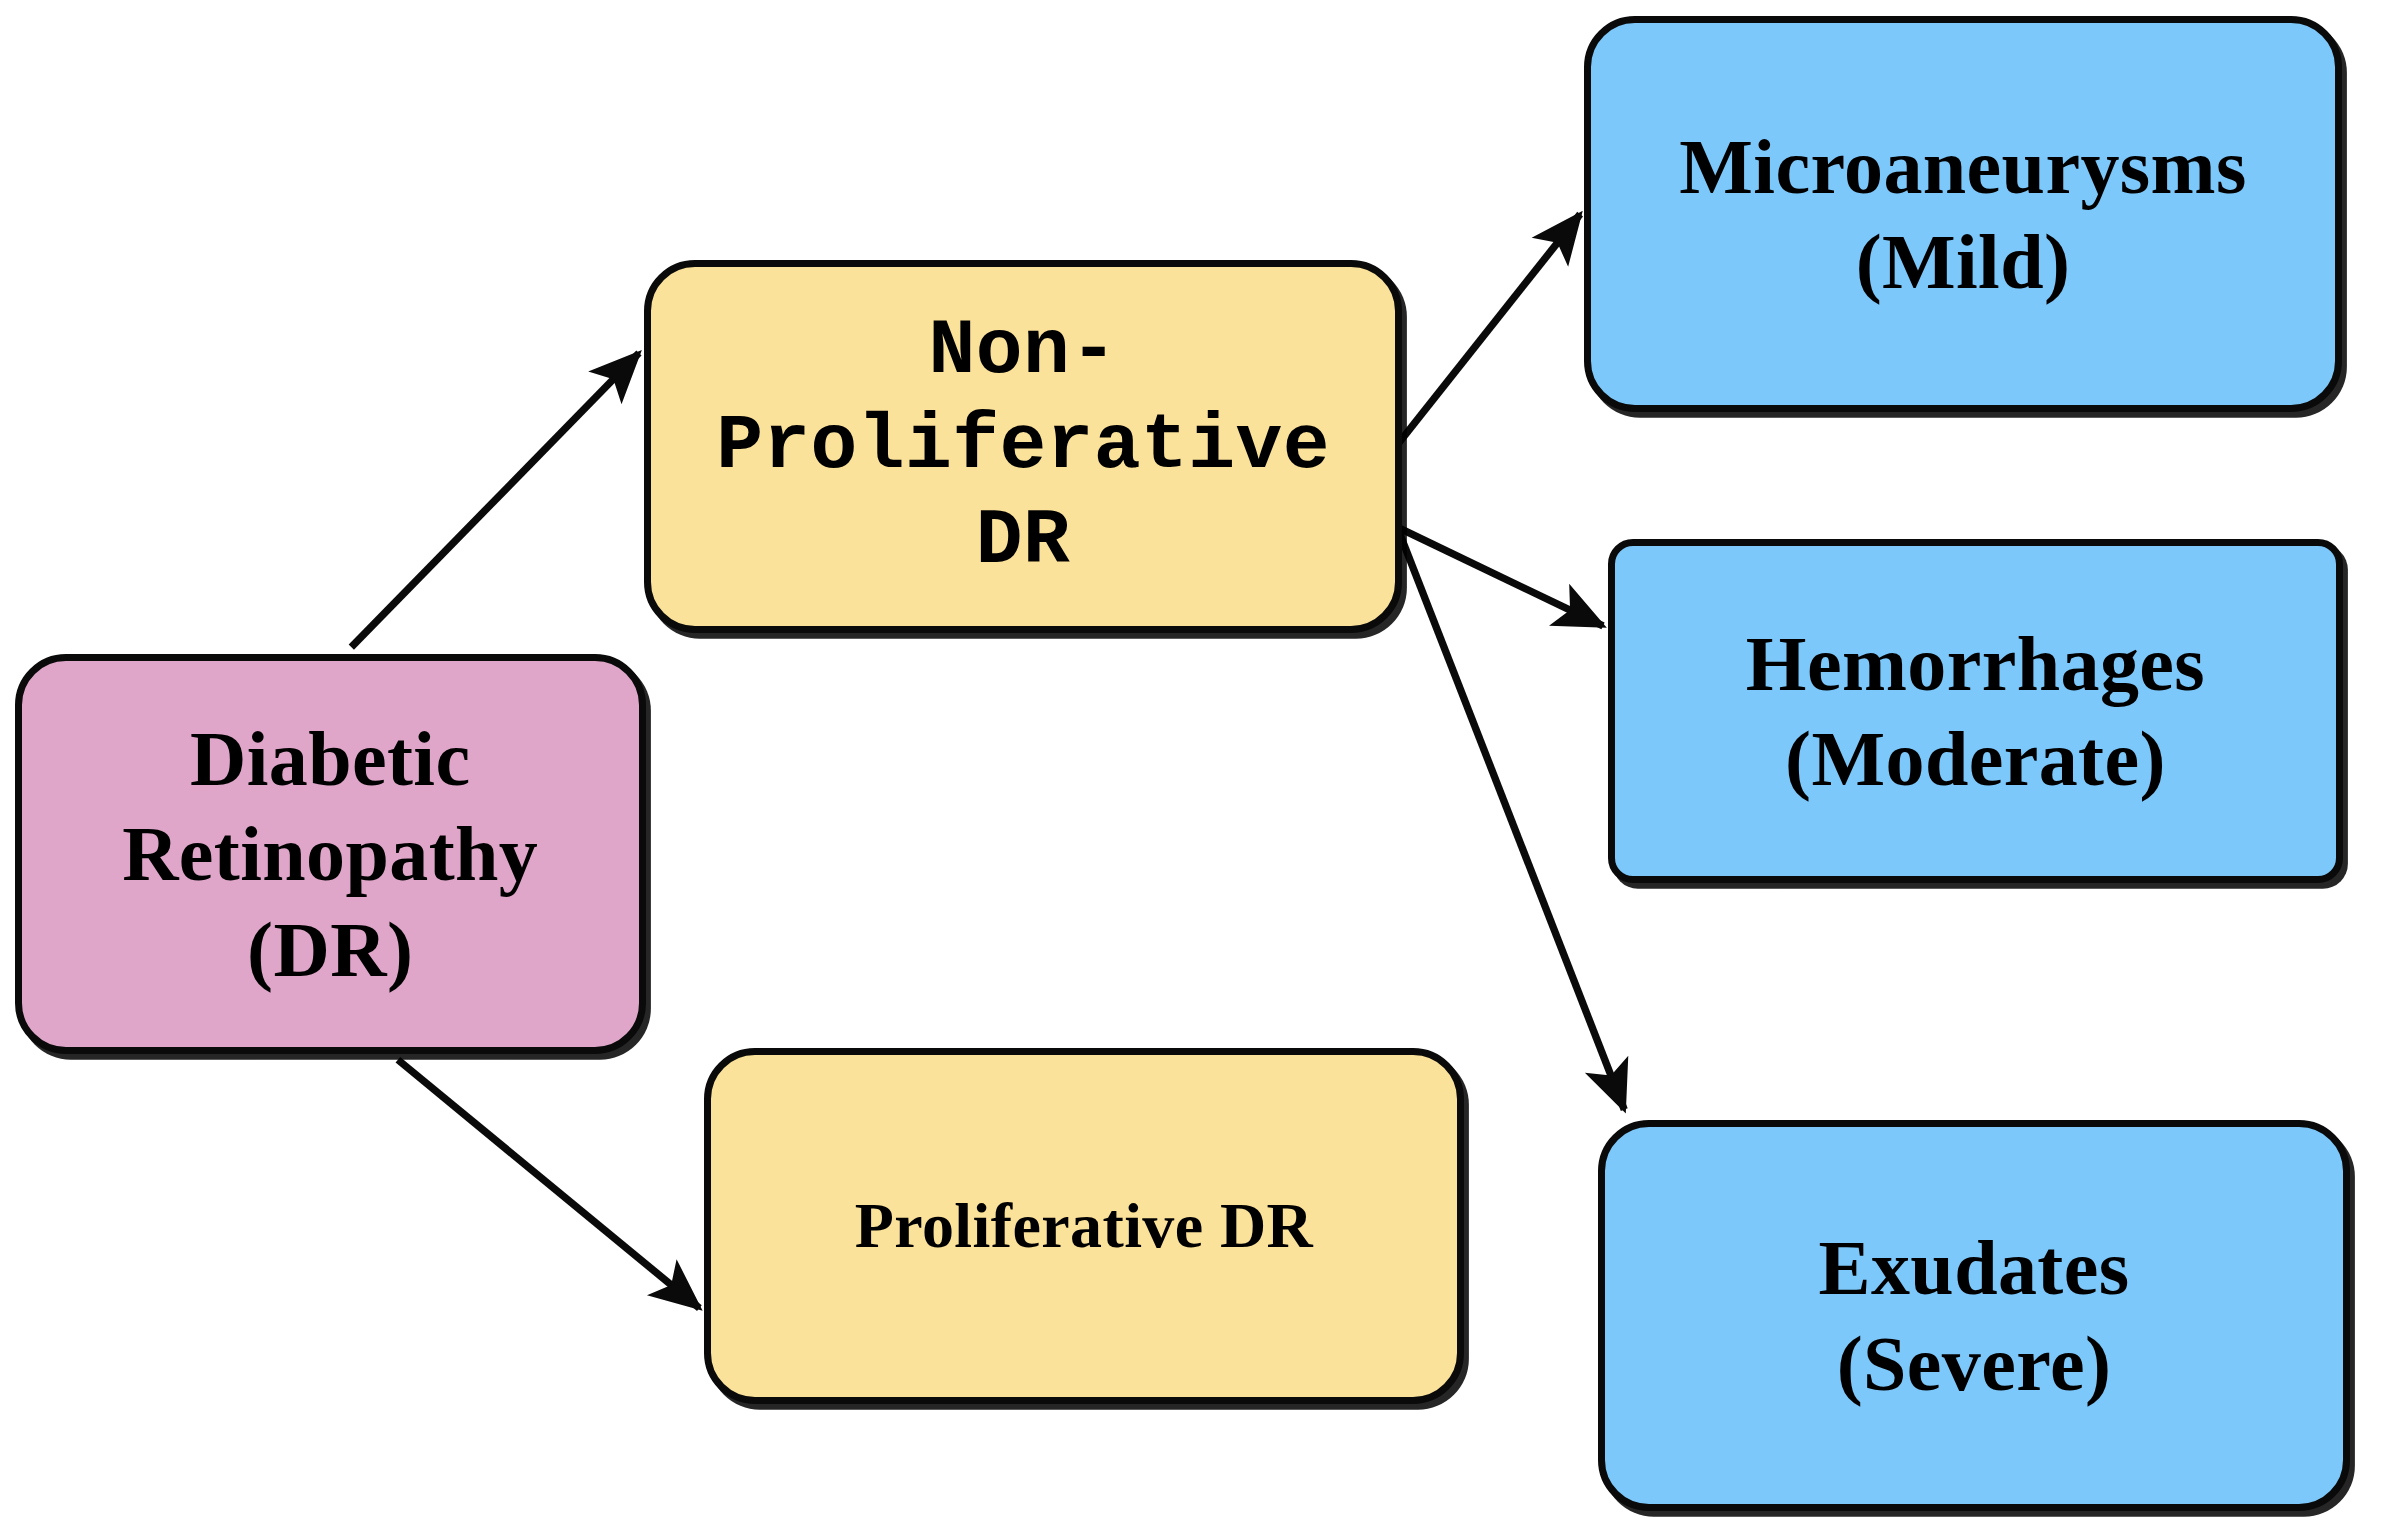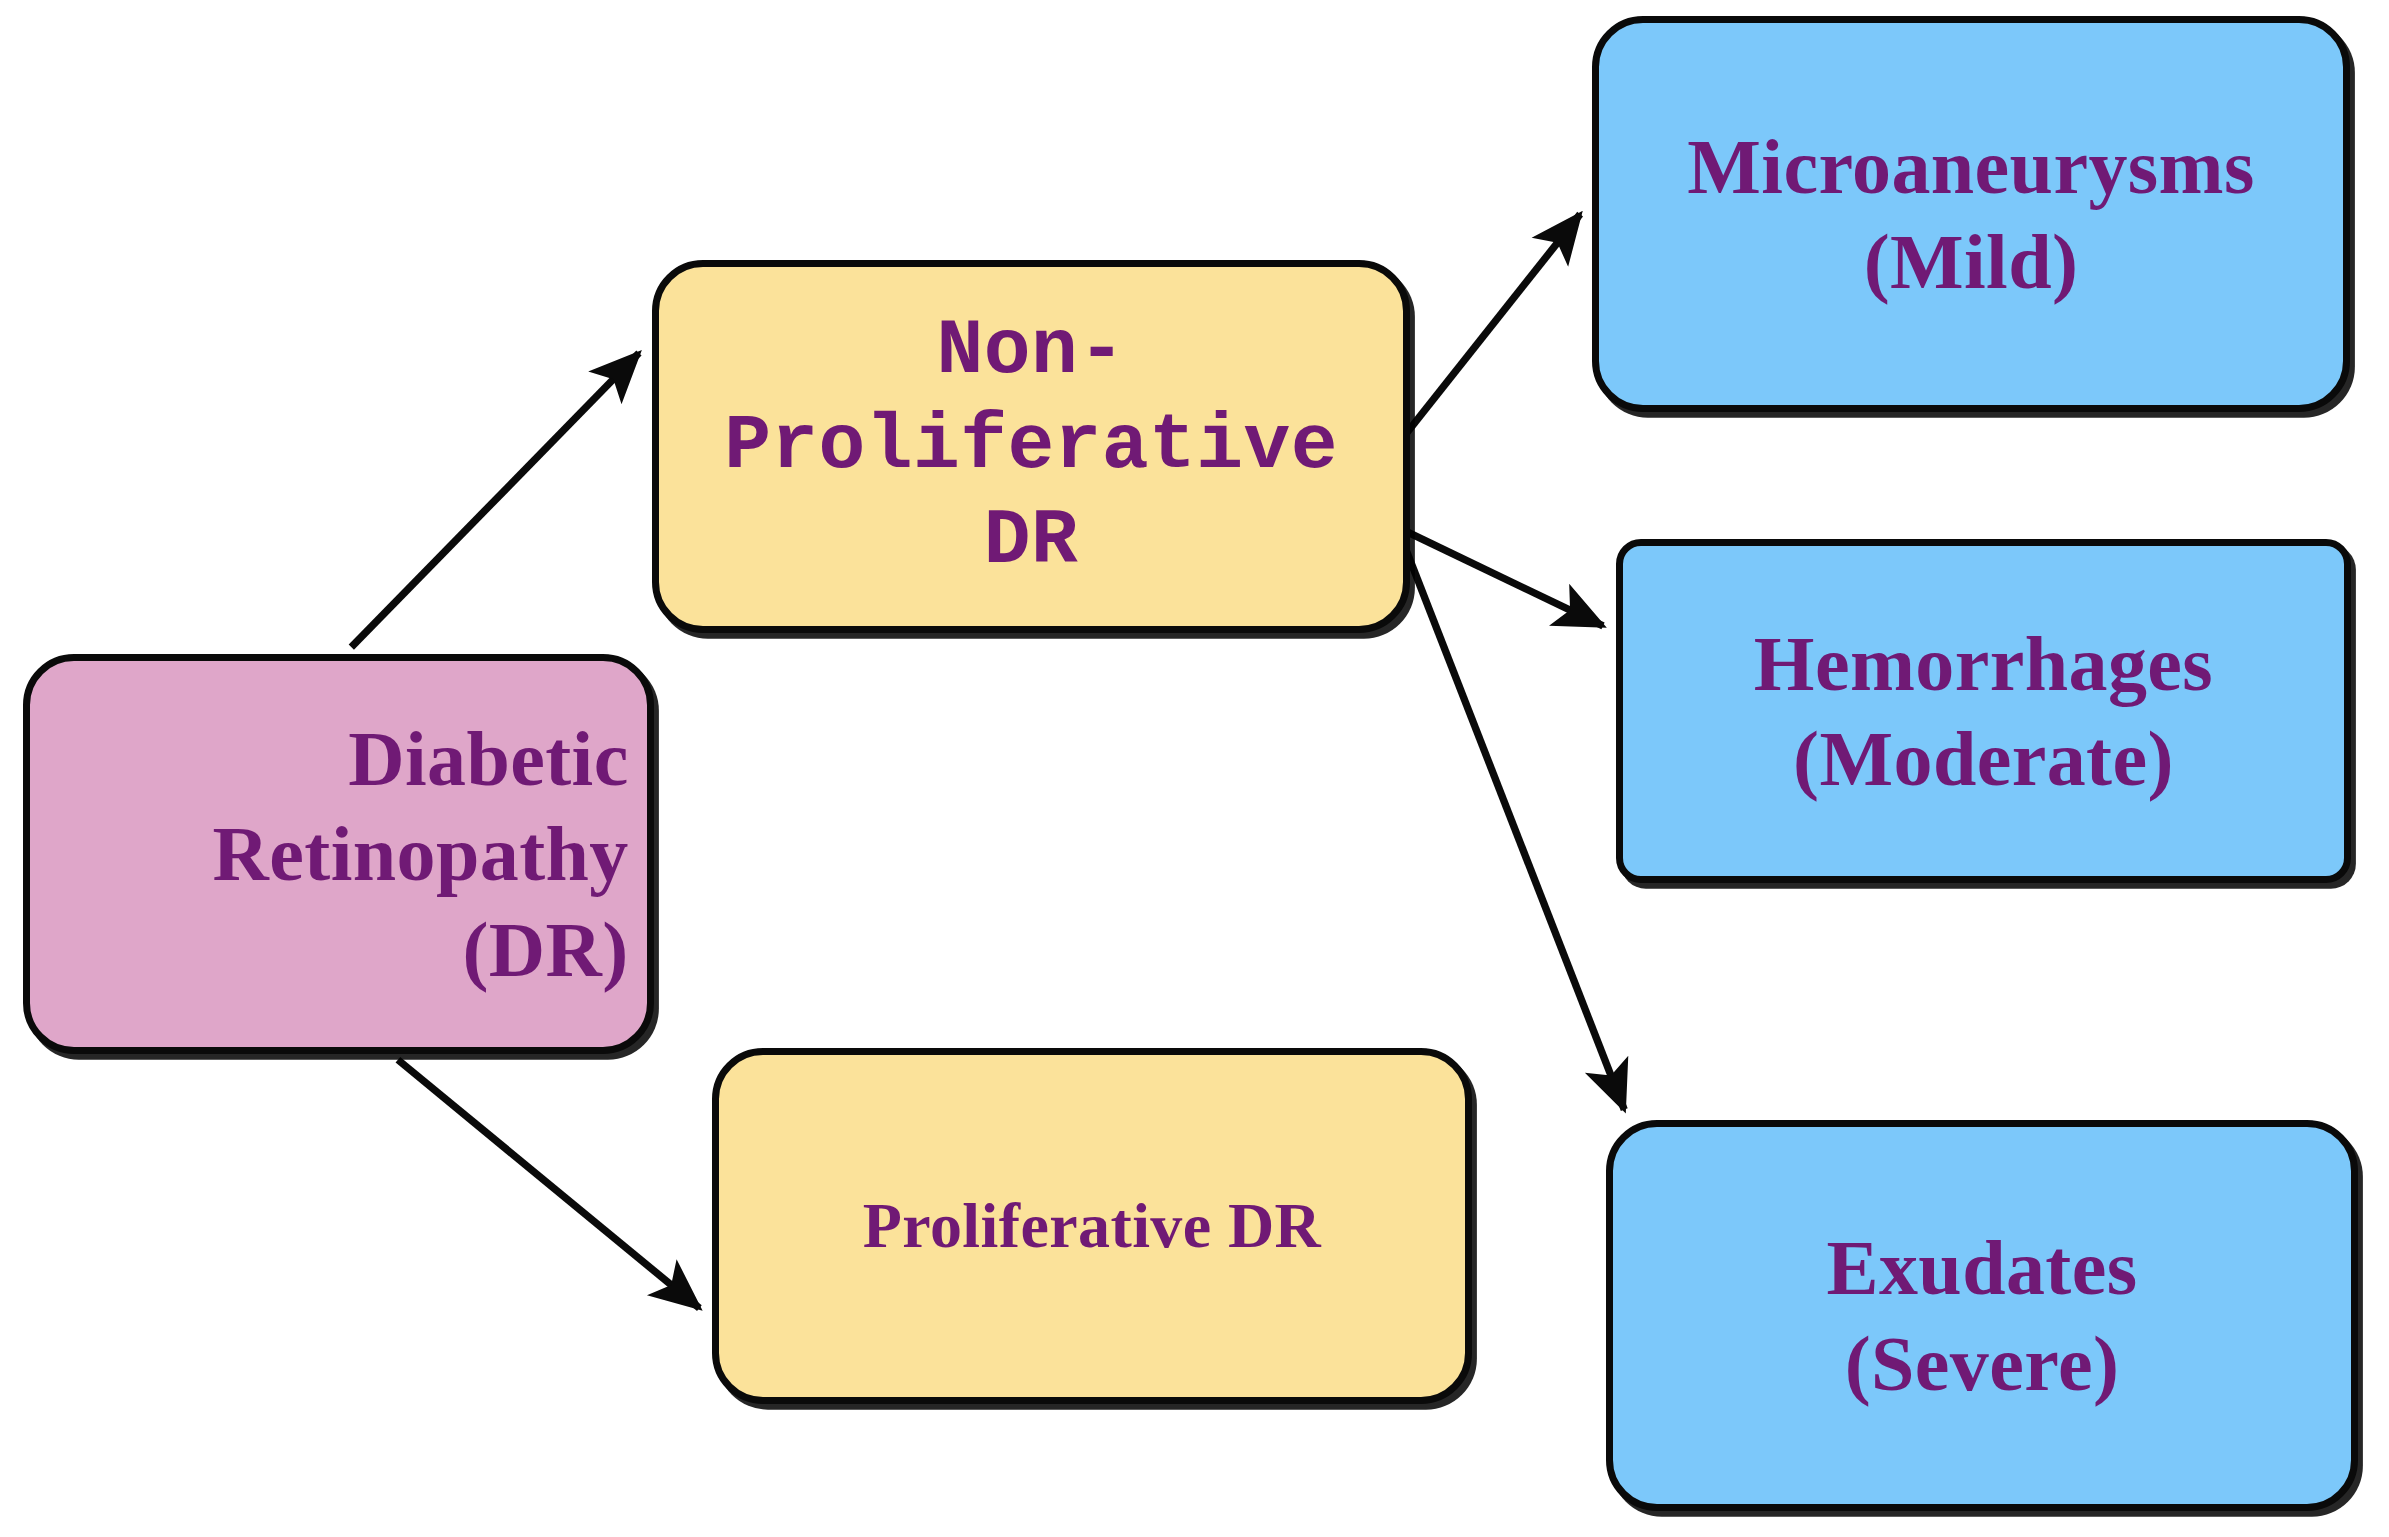--- a/index.html
+++ b/index.html
@@ -29,36 +29,34 @@
   .node {
     position: absolute;
     box-sizing: border-box;
     display: flex;
     align-items: center;
     justify-content: center;
     text-align: center;
     border: 7.4px solid #0a0a0a;
     border-radius: 51px;
     font-weight: bold;
-    color: #701a75;
+    color: #000000;
     line-height: 1.22;
     letter-spacing: 0.4px;
     z-index: 2;
     box-shadow: 4.9px 5.7px 0 rgba(0,0,0,0.85);
-    margin-left: 8px;
     -webkit-font-smoothing: antialiased;
   }
   .node .label {
     display: block;
     padding: 0 18px;
     white-space: pre-line;
   }
   .node-root {
     background: #dfa6c9;
-    text-align: right;
   }
   .node-stage {
     background: #fbe29a;
   }
   .node-lesion {
     background: #7cc8fa;
   }
 </style>
 </head>
 <body style="background: rgb(255, 255, 255);">

